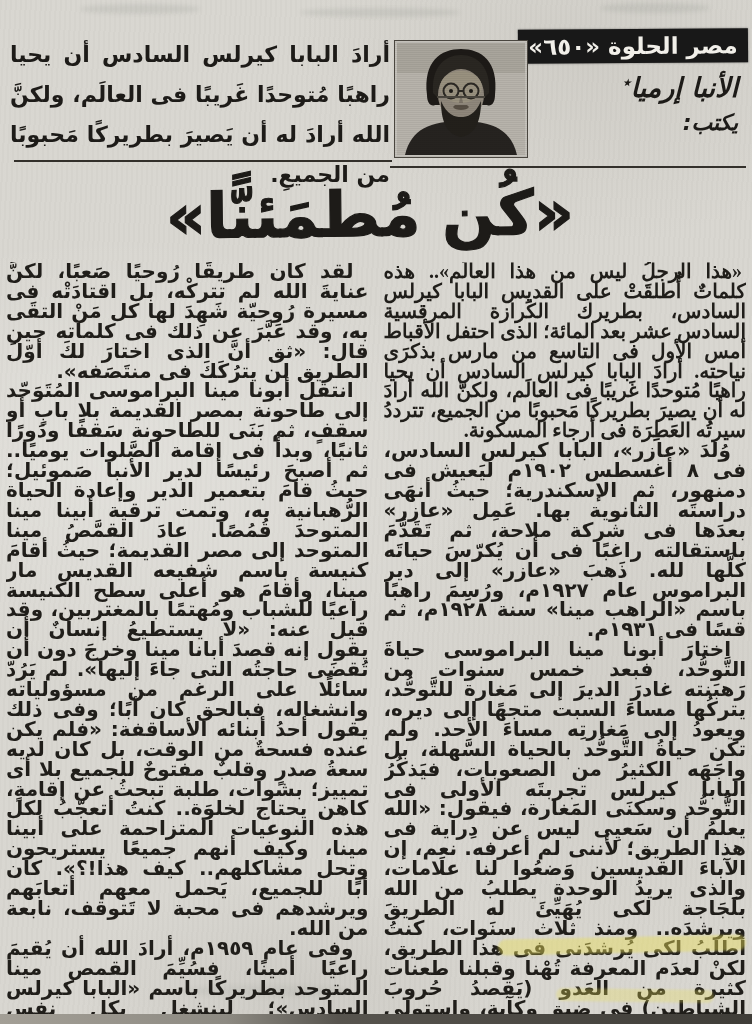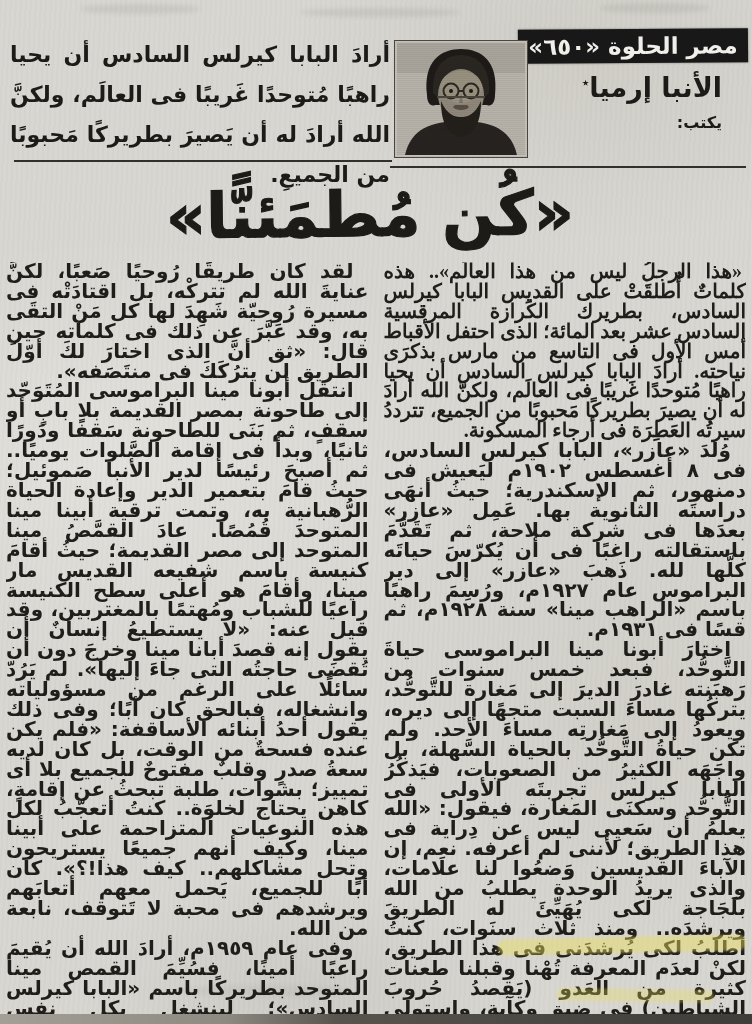--- a/index.html
+++ b/index.html
@@ -23,25 +23,25 @@
   
   .series-box{
     position:absolute;left:518px;top:29px;width:230px;height:34px;
     background:#181818;color:#f1efe9;
     display:flex;align-items:center;justify-content:center;
     font-size:23px;font-weight:bold;letter-spacing:0;
     transform:rotate(-0.4deg);
     box-shadow:0 0 2px rgba(0,0,0,0.5);
   }
   .byline{
-    position:absolute;left:536px;top:64px;width:200px;direction:rtl;text-align:right;
+    position:absolute;left:552px;top:64px;width:200px;direction:rtl;text-align:right;font-style:italic;
   }
   .byline .name{font-size:27px;font-weight:bold;line-height:36px;padding-right:14px;}
   .byline .name sup{font-size:14px;vertical-align:super;}
-  .byline .writes{font-size:16px;font-weight:bold;line-height:34px;padding-right:14px;}
+  .byline .writes{font-size:22px;font-weight:bold;line-height:34px;padding-right:14px;}
   
   .photo{
     position:absolute;left:394px;top:40px;width:134px;height:118px;
     background:#c4c1ba;border:1px solid #4a463f;padding:2px;box-sizing:border-box;
   }
   .photo svg{display:block;width:100%;height:100%;}
   .photo::after{
     content:"";position:absolute;inset:0;
     background:repeating-linear-gradient(0deg, rgba(0,0,0,0.05) 0 1px, transparent 1px 2px);
     pointer-events:none;

